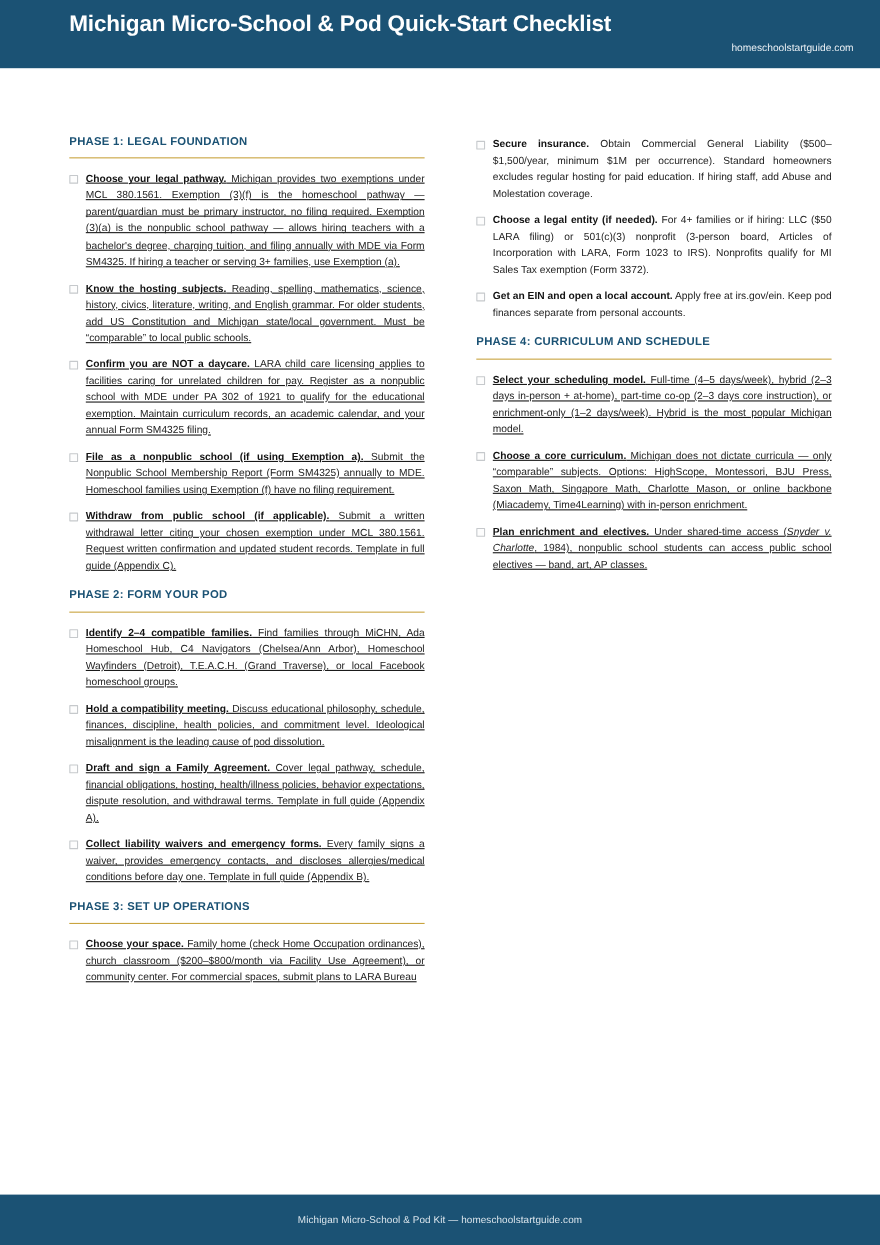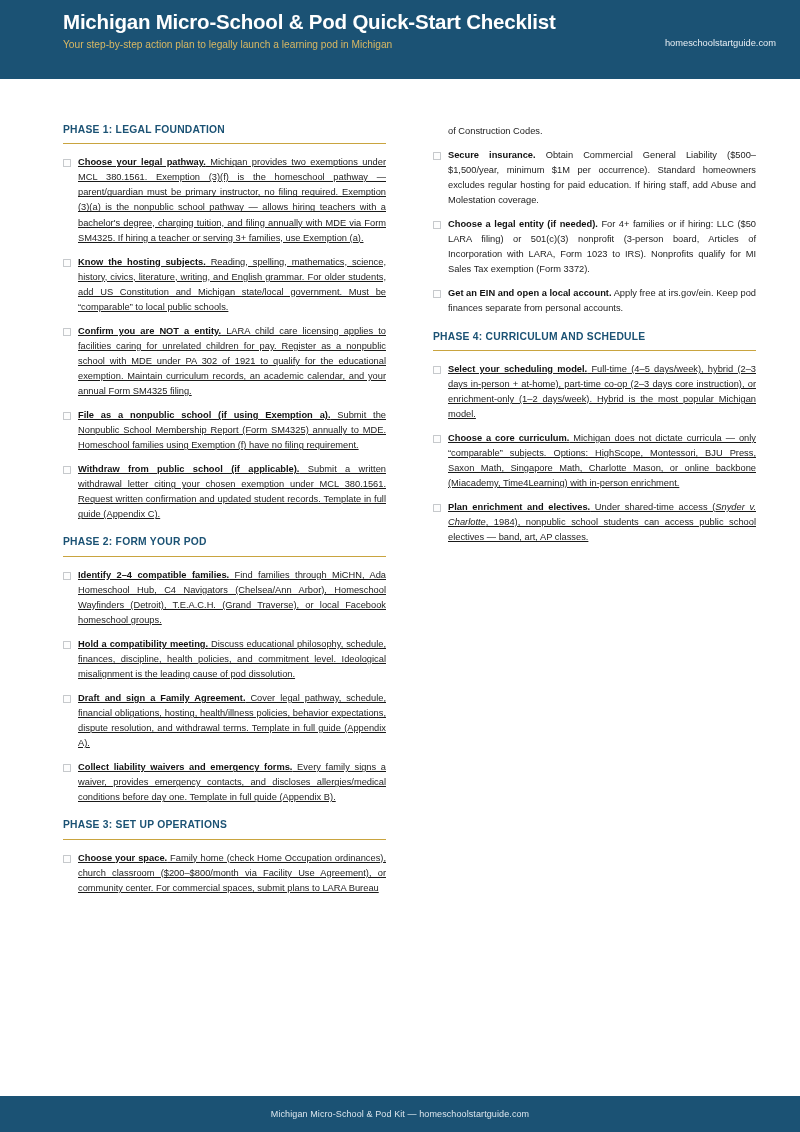--- a/index.html
+++ b/index.html
@@ -14,21 +14,21 @@
     background: #ffffff;
     font-family: "Liberation Sans", "DejaVu Sans", sans-serif;
     color: #1a1a1a;
     position: relative;
     overflow: hidden;
   }
 
   
   .page-header {
     background: #1b5274;
-    height: 79px;
+    height: 62px;
     padding: 8px 0 0 0;
     position: relative;
   }
   .header-inner {
     position: relative;
     height: 100%;
     padding: 0 24px 0 63px;
   }
   .header-title {
     color: #ffffff;
@@ -139,39 +139,38 @@
     margin: 0 0 9px 0;
     padding-left: 15px;
   }
 
   
   .page-footer {
     position: absolute;
     left: 0;
     right: 0;
     bottom: 0;
-    height: 36px;
+    height: 46px;
     background: #1b5274;
     display: flex;
     align-items: center;
     justify-content: center;
   }
   .footer-text {
     color: #dce6ed;
     font-size: 9px;
     letter-spacing: 0.1px;
   }
 </style>
 </head>
 <body>
 
 <div class="page-header">
   <div class="header-inner">
     <h1 class="header-title">Michigan Micro-School &amp; Pod Quick-Start Checklist</h1>
-    <p class="header-subtitle">Your step-by-step action plan to legally launch a learning pod in Michigan</p>
     <span class="header-site">homeschoolstartguide.com</span>
   </div>
 </div>
 
 <div class="page-body">
   <div class="columns">
 
     <div class="column">
 
       <div class="phase-block">
@@ -181,21 +180,21 @@
         <li class="check-item">
           <span class="checkbox"></span>
           <span class="check-text"><span class="lead">Choose your legal pathway.</span><span> Michigan provides two exemptions under MCL 380.1561.  Exemption (3)(f) is the homeschool pathway — parent/guardian must be primary instructor, no filing required.   Exemption (3)(a) is the nonpublic school pathway — allows hiring teachers with a bachelor's degree, charging tuition, and filing annually with MDE via Form SM4325.   If hiring a teacher or serving 3+ families, use Exemption (a).</span></span>
         </li>
         <li class="check-item">
           <span class="checkbox"></span>
           <span class="check-text"><span class="lead">Know the hosting subjects.</span><span> Reading, spelling, mathematics, science, history, civics, literature, writing, and English grammar.  For older students, add US Constitution and Michigan state/local government. Must be “comparable” to local public schools.</span></span>
         </li>
         <li class="check-item">
           <span class="checkbox"></span>
-          <span class="check-text"><span class="lead">Confirm you are NOT a entity.</span><span> LARA child care licensing applies to facilities caring for unrelated children for pay.  Register as a nonpublic school with MDE under PA 302 of 1921 to qualify for the educational exemption.  Maintain curriculum records, an academic calendar, and your annual Form SM4325 filing.</span></span>
+          <span class="check-text"><span class="lead">Confirm you are NOT a daycare.</span><span> LARA child care licensing applies to facilities caring for unrelated children for pay.  Register as a nonpublic school with MDE under PA 302 of 1921 to qualify for the educational exemption.  Maintain curriculum records, an academic calendar, and your annual Form SM4325 filing.</span></span>
         </li>
         <li class="check-item">
           <span class="checkbox"></span>
           <span class="check-text"><span class="lead">File as a nonpublic school (if using Exemption a).</span><span> Submit the Nonpublic School Membership Report (Form SM4325) annually to MDE. Homeschool families using Exemption (f) have no filing requirement.</span></span>
         </li>
         <li class="check-item">
           <span class="checkbox"></span>
           <span class="check-text"><span class="lead">Withdraw from public school (if applicable).</span><span>  Submit a written withdrawal letter citing your chosen exemption under MCL 380.1561.  Request written confirmation and updated student records.  Template in full guide (Appendix C).</span></span>
         </li>
       </ul>
@@ -228,21 +227,20 @@
       <ul class="checklist">
         <li class="check-item">
           <span class="checkbox"></span>
           <span class="check-text"><span class="lead">Choose your space.</span><span> Family home (check Home Occupation ordinances), church classroom ($200–$800/month via Facility Use Agreement), or community center. For commercial spaces, submit plans to LARA Bureau</span></span>
         </li>
       </ul>
     </div>
 
     <div class="column">
 
-      <p class="continuation">of Construction Codes.</p>
 
       <ul class="checklist">
         <li class="check-item">
           <span class="checkbox"></span>
           <span class="check-text"><span class="lead">Secure insurance.</span><span>  Obtain Commercial General Liability ($500–$1,500/year, minimum $1M per occurrence). Standard homeowners excludes regular hosting for paid education.  If hiring staff, add Abuse and Molestation coverage.</span></span>
         </li>
         <li class="check-item">
           <span class="checkbox"></span>
           <span class="check-text"><span class="lead">Choose a legal entity (if needed).</span><span>  For 4+ families or if hiring: LLC ($50 LARA filing) or 501(c)(3) nonprofit (3-person board, Articles of Incorporation with LARA, Form 1023 to IRS). Nonprofits qualify for MI Sales Tax exemption (Form 3372).</span></span>
         </li>

